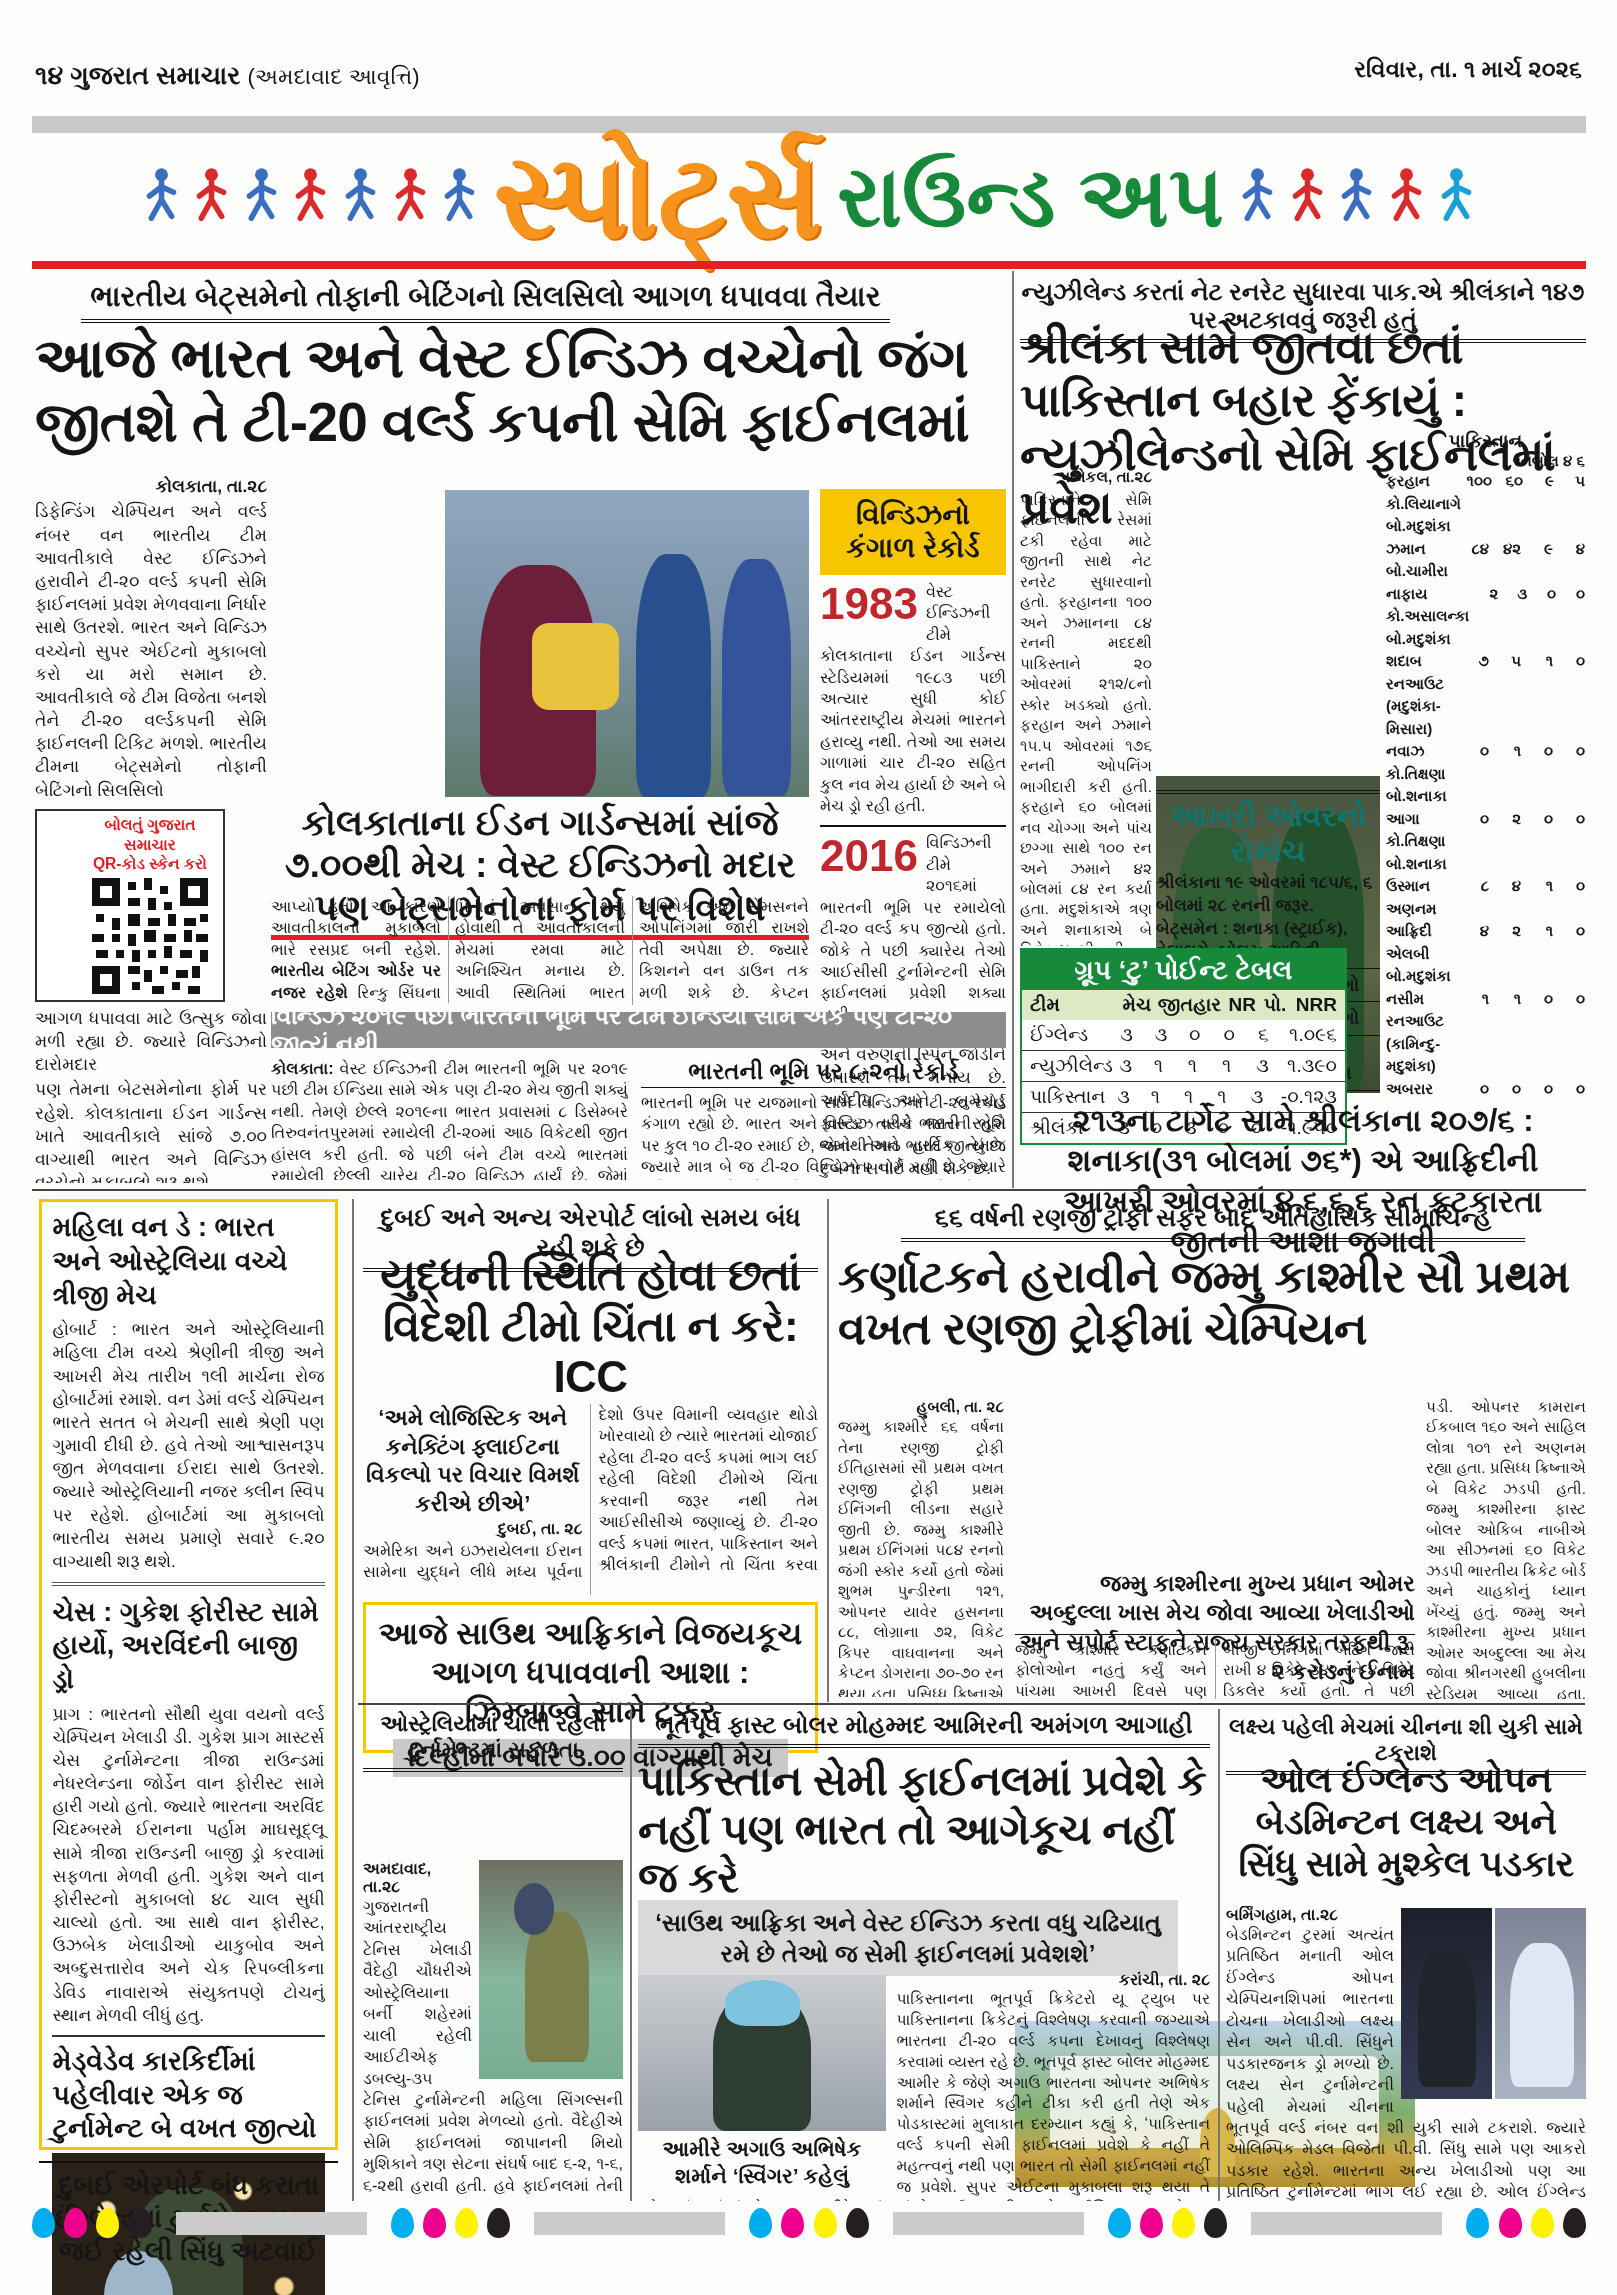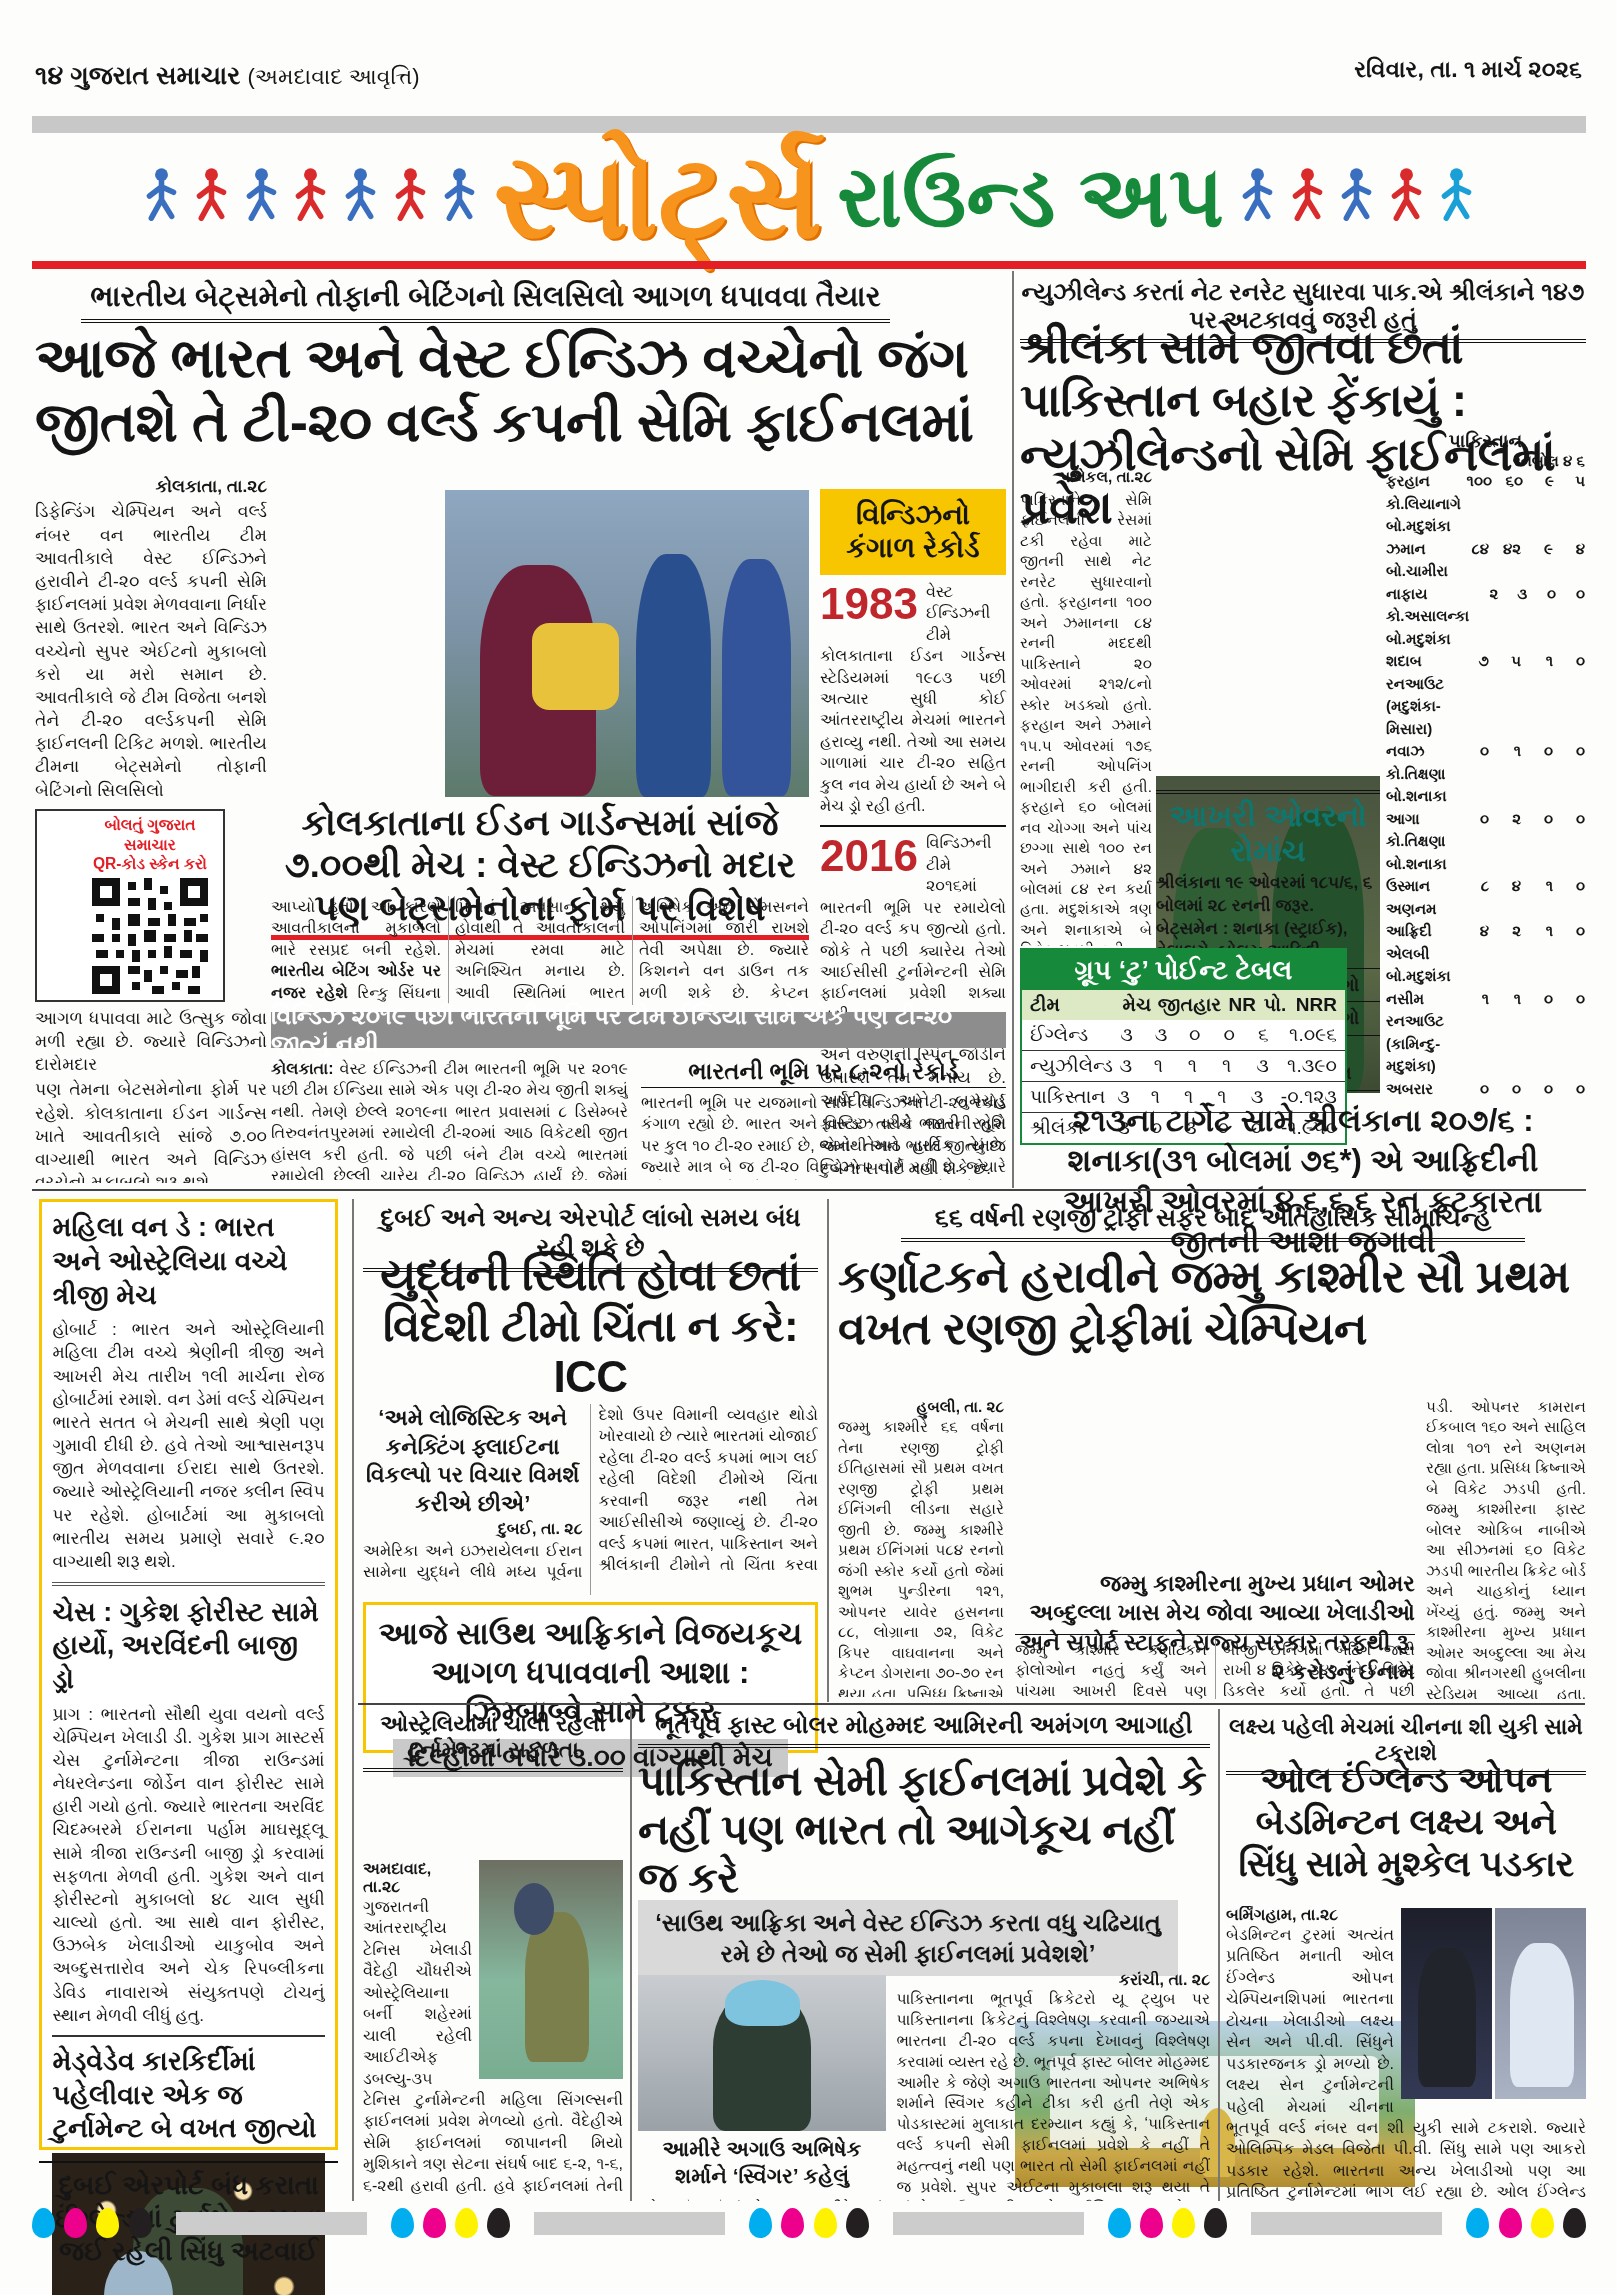--- a/index.html
+++ b/index.html
@@ -139,21 +139,21 @@
         </svg>
         <svg width="37" height="60" viewBox="0 0 40 64">
           <circle cx="20" cy="9" r="7" fill="#1aa0d6"></circle>
           <path d="M20 16 L20 36 M20 22 L7 32 M20 22 L33 28 M20 36 L9 56 M20 36 L31 54" stroke="#1aa0d6" stroke-width="6" stroke-linecap="round" fill="none"></path>
         </svg>
       </div>
   </div>
   <div class="abs red-rule" style="left:32px;top:261px;width:1554px;height:8px;"></div>
 
   <div class="abs ctr kicker u-thick" style="left:81px;top:280px;width:809px;font-size:29px;">ભારતીય બેટ્સમેનો તોફાની બેટિંગનો સિલસિલો આગળ ધપાવવા તૈયાર</div>
-  <div class="abs headline" style="left:35px;top:327px;width:970px;font-size:55px;">આજે ભારત અને વેસ્ટ ઈન્ડિઝ વચ્ચેનો જંગ જીતશે તે ટી-૨૦ વર્લ્ડ કપની સેમિ ફાઈનલમાં</div>
+  <div class="abs headline" style="left:35px;top:327px;width:970px;font-size:55px;">આજે ભારત અને વેસ્ટ ઈન્ડિઝ વચ્ચેનો જંગ જીતશે તે ટી-20 વર્લ્ડ કપની સેમિ ફાઈનલમાં</div>
 
   <div class="abs body-txt just" style="left:35px;top:475px;width:232px;height:708px;font-size:17.3px;overflow:hidden;">
     <div class="dateline">કોલકાતા, તા.૨૮</div>
     <p style="margin:2.3px 0;">ડિફેન્ડિંગ ચેમ્પિયન અને વર્લ્ડ નંબર વન ભારતીય ટીમ આવતીકાલે વેસ્ટ ઈન્ડિઝને હરાવીને ટી-૨૦ વર્લ્ડ કપની સેમિ ફાઈનલમાં પ્રવેશ મેળવવાના નિર્ધાર સાથે ઉતરશે. ભારત અને વિન્ડિઝ વચ્ચેનો સુપર એઈટનો મુકાબલો કરો યા મરો સમાન છે. આવતીકાલે જે ટીમ વિજેતા બનશે તેને ટી-૨૦ વર્લ્ડકપની સેમિ ફાઈનલની ટિકિટ મળશે. ભારતીય ટીમના બેટ્સમેનો તોફાની બેટિંગનો સિલસિલો</p>
     <div class="qr-box" style="float:left;width:136px;margin:4.6px 8px 4.6px 0;padding-left:45px;">
       <div class="qr-red">બોલતું ગુજરાત સમાચાર</div>
       <div class="qr-red">QR-કોડ સ્કેન કરો</div>
       <svg width="116" height="116" viewBox="0 0 29 29" style="display:block;margin:4.6px auto 1.2px;">
         <rect width="29" height="29" fill="#fff"></rect>
         <g fill="#111">

